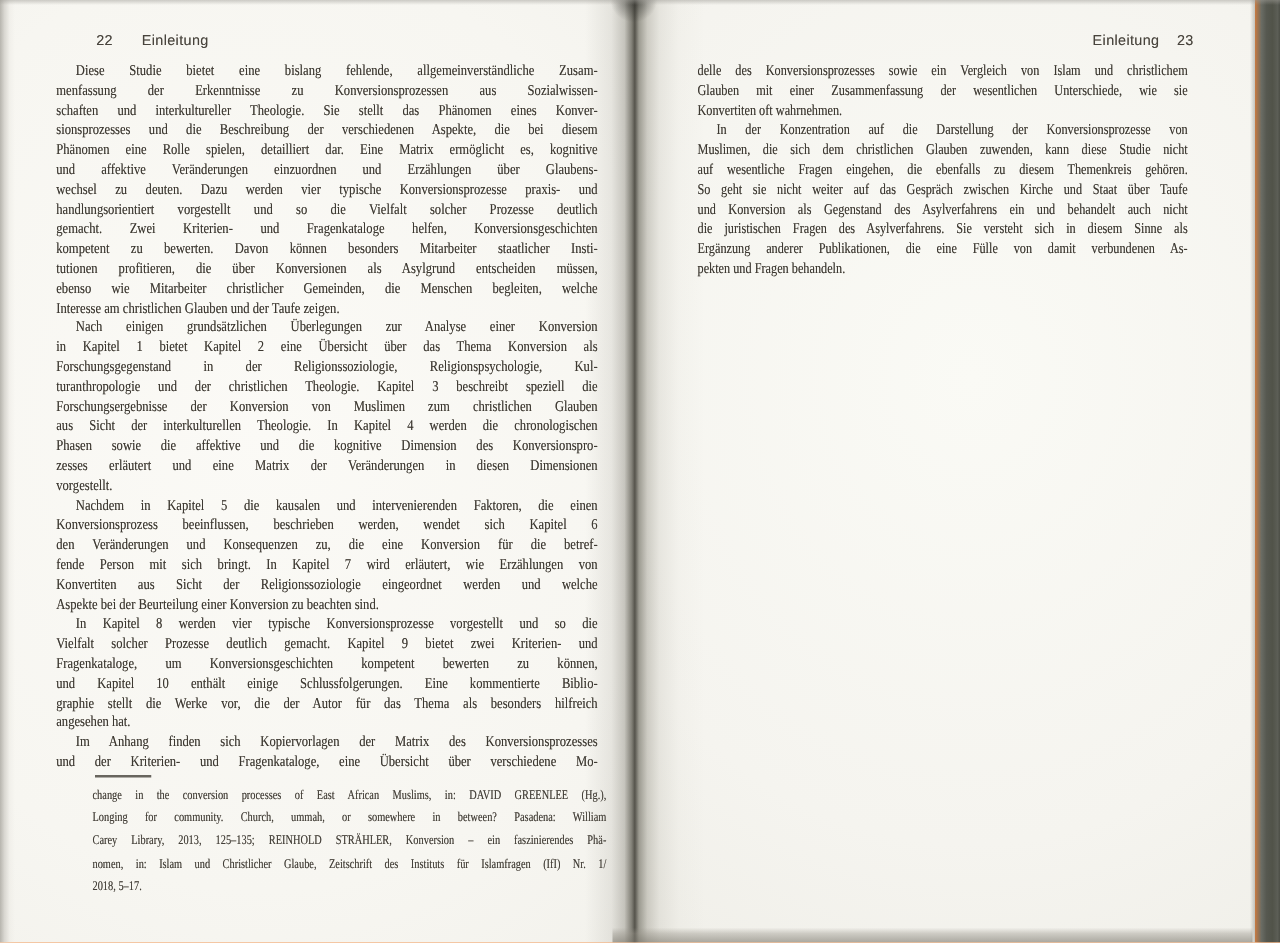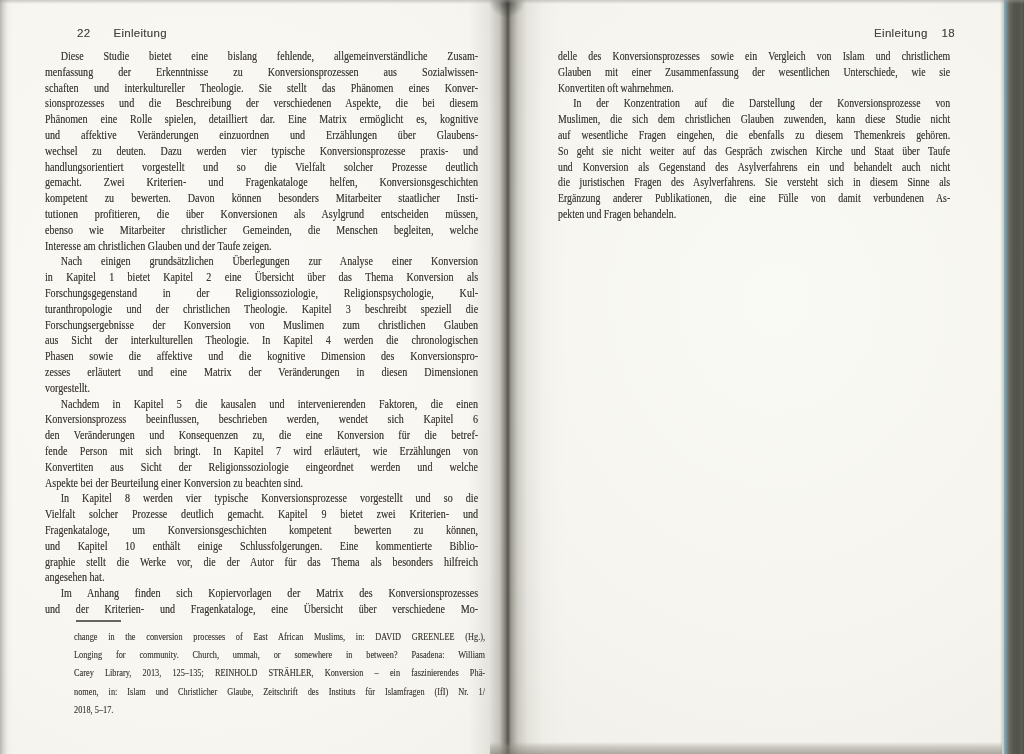--- a/index.html
+++ b/index.html
@@ -1,16 +1,16 @@
 <!DOCTYPE html>
 <html style="--paper: #f7f6f1; --ink: #3c3831; --footnote_ink: #433f38; --running_head: #48443d; --rule: #4f4b44; --gutter_shadow: #5e5c52; --spine_edge: #565850;"><head>
 <meta charset="utf-8">
 <style>
   html,body{margin:0;padding:0;width:1024px;height:754px;overflow:hidden;background:#efeee8;}
-  .spread{position:relative;width:1024px;height:754px;background:#7dd3fc;font-family:"Liberation Serif","DejaVu Serif",serif;}
+  .spread{position:relative;width:1024px;height:754px;background:#f97316;font-family:"Liberation Serif","DejaVu Serif",serif;}
 
   
   .paper{position:absolute;top:0;height:754px;}
   .paper.left{left:0;width:500px;background:radial-gradient(120% 90% at 42% 45%, #fbfaf6 0%, #f7f6f1 55%, #efeee8 100%);}
   .paper.right{left:500px;width:504px;background:radial-gradient(120% 90% at 55% 40%, #fafaf5 0%, #f5f4ef 55%, #ecebe4 100%);}
 
   
   .running-head{position:absolute;top:27px;display:flex;align-items:baseline;
      font-family:"Liberation Sans","DejaVu Sans",sans-serif;font-size:11.5px;letter-spacing:.3px;
      color:var(--running_head,#48443d);text-shadow:0 0 .5px rgba(70,64,54,.45);}
@@ -67,21 +67,21 @@
   <div class="paper left"></div>
   <div class="paper right"></div>
 
   <div class="running-head left-head">
     <span>22</span>
     <span>Einleitung</span>
   </div>
 
   <div class="running-head right-head">
     <span>Einleitung</span>
-    <span>18</span>
+    <span>23</span>
   </div>
 
   <div class="bodytext left-body">
       <div class="para">
         <div class="line indent">Diese Studie bietet eine bislang fehlende, allgemeinverständliche Zusam-</div>
         <div class="line">menfassung der Erkenntnisse zu Konversionsprozessen aus Sozialwissen-</div>
         <div class="line">schaften und interkultureller Theologie. Sie stellt das Phänomen eines Konver-</div>
         <div class="line">sionsprozesses und die Beschreibung der verschiedenen Aspekte, die bei diesem</div>
         <div class="line">Phänomen eine Rolle spielen, detailliert dar. Eine Matrix ermöglicht es, kognitive</div>
         <div class="line">und affektive Veränderungen einzuordnen und Erzählungen über Glaubens-</div>

